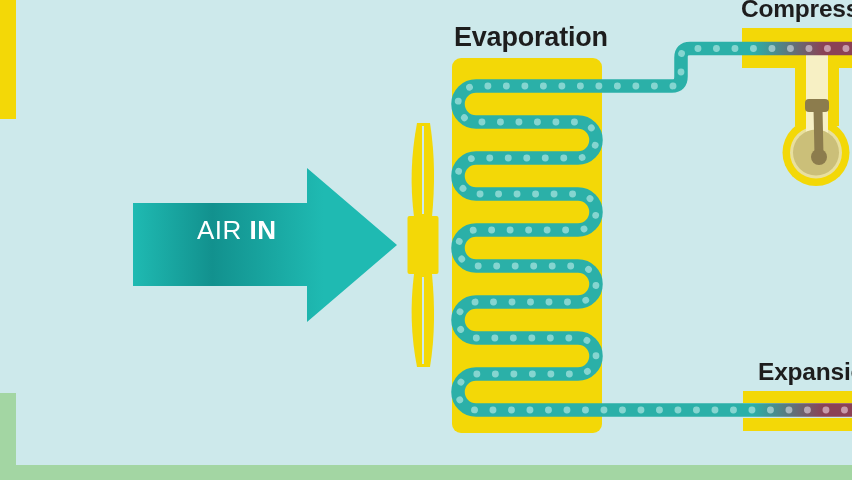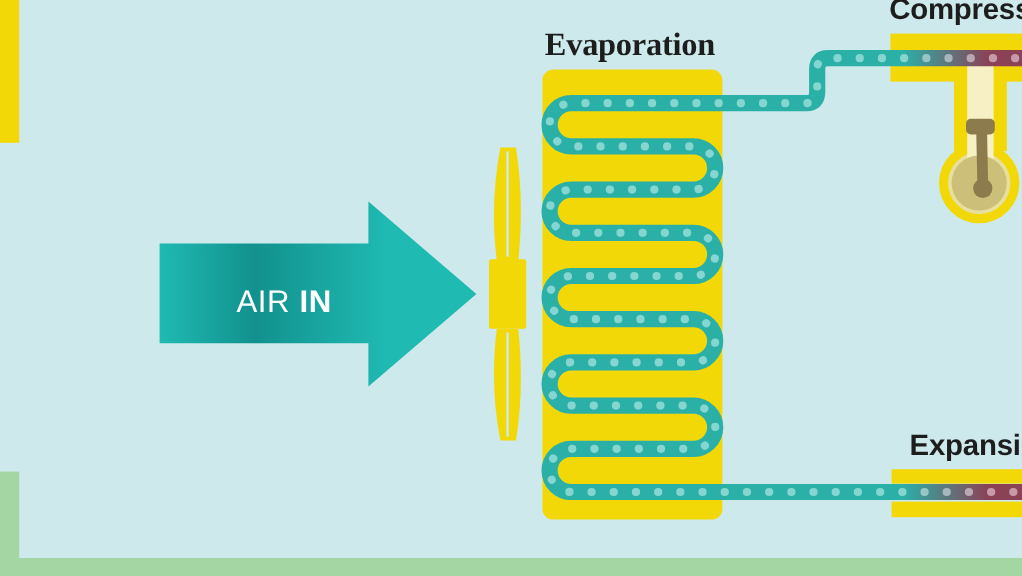--- a/index.html
+++ b/index.html
@@ -7,25 +7,25 @@
     width:852px;height:480px;overflow:hidden;position:relative;
     background:var(--background,#cde9eb);
     font-family:"Liberation Sans", sans-serif;
   }
   .stage{position:absolute;left:0;top:0;width:852px;height:480px;}
   svg{position:absolute;left:0;top:0;display:block;}
   .label{
     position:absolute;color:var(--label-text,#1d1d1d);
     font-weight:600;letter-spacing:-0.2px;white-space:nowrap;line-height:1.1;
   }
-  #label-evaporation{left:454px;top:23px;font-size:27px;font-family:Liberation Serif, serif;}
+  #label-evaporation{left:454px;top:23px;font-size:27px;}
   #label-compression{left:741px;top:-4px;font-size:24.5px;}
   #label-expansion{left:758px;top:359px;font-size:24.5px;}
   #label-air-in{
-    position:absolute;left:197px;top:236px;font-size:26px;color:#ffffff;
+    position:absolute;left:197px;top:215px;font-size:26px;color:#ffffff;
     font-weight:400;letter-spacing:0.5px;white-space:nowrap;
   }
   #label-air-in b{font-weight:700;}
 </style>
 </head>
 <body style="--background: #cde9eb; --label-text: #1d1d1d; --panel-yellow: #f3d807; --pipe-teal: #2bb0a8; --pipe-dot-teal: #85d5d0; --pipe-maroon: #8b4156; --pipe-dot-pink: #c79aab; --arrow-teal: #1fbab2; --arrow-teal-dark: #12918e; --green-accent: #a3d6a3; --compressor-interior: #f7f0c4; --flywheel-ring: #e8df9e; --flywheel-center: #cbbf79; --crank-metal: #8c7c4d;">
 
 <div class="stage">
 
   <svg width="852" height="480" viewBox="0 0 852 480">

